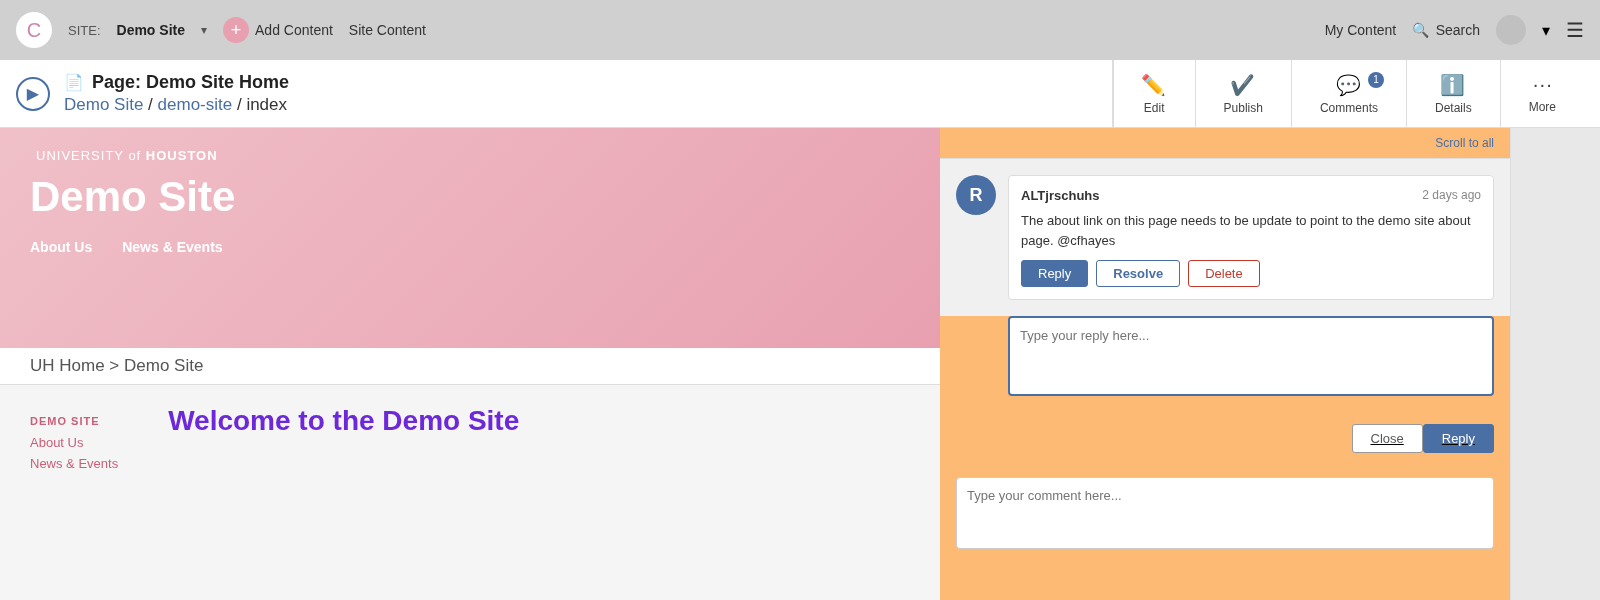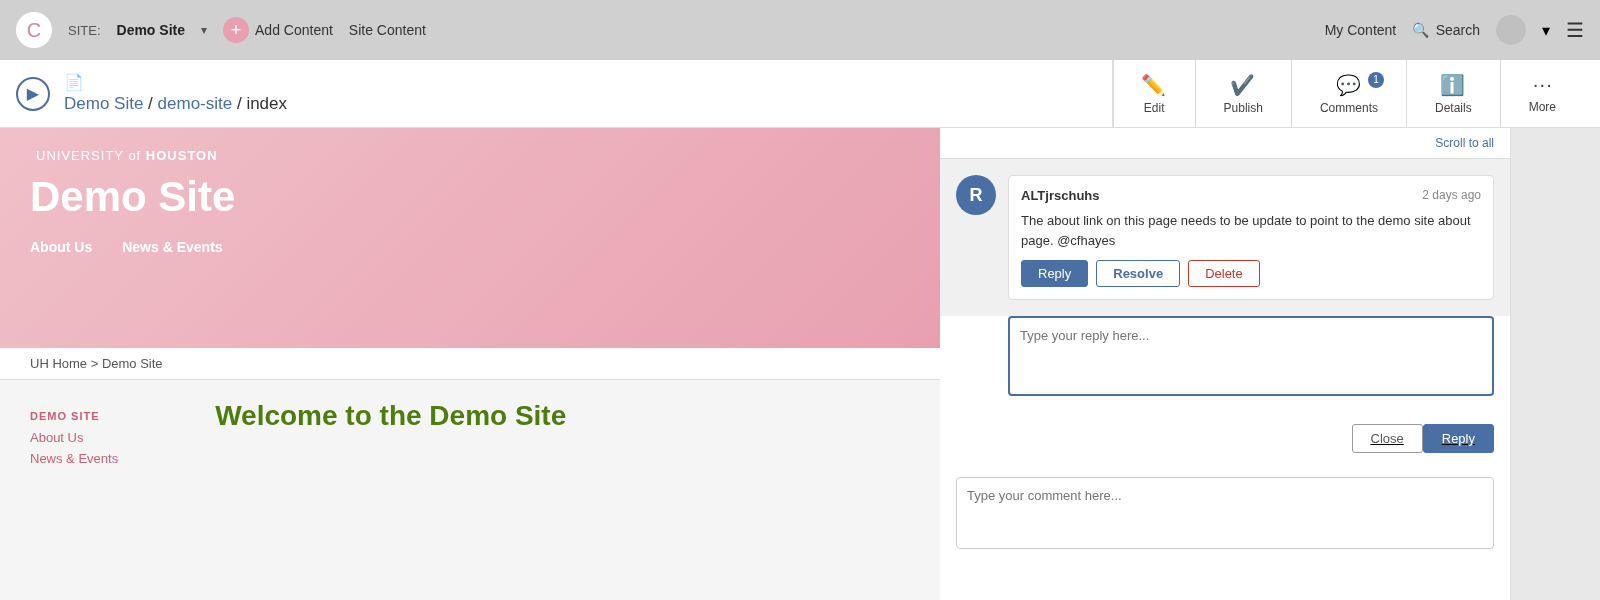--- a/index.html
+++ b/index.html
@@ -110,32 +110,32 @@
       background: linear-gradient(135deg, #f0c0c8 0%, #e8a0b0 100%);
       padding: 20px 30px 16px;
       min-height: 220px;
     }
     .uh-university { font-size: 13px; color: white; letter-spacing: 1px; margin-left: 6px; }
     .uh-university strong { font-weight: 900; }
     .uh-sitename { font-size: 42px; font-weight: 900; color: white; margin-top: 10px; }
     .uh-nav { display: flex; gap: 30px; margin-top: 18px; }
     .uh-nav-item { color: white; font-size: 14px; font-weight: bold; cursor: pointer; }
     .uh-breadcrumb {
-      background: white; padding: 8px 30px; font-size: 13px; color: #555;
+      background: white; padding: 8px 30px; font-size: 17px; color: #555;
       border-bottom: 1px solid #ddd;
     }
     .uh-content { padding: 20px 30px; }
     .uh-content-section { font-size: 11px; color: #c8607a; font-weight: bold; letter-spacing: 1px; margin-bottom: 8px; }
     .uh-content-links { display: flex; flex-direction: column; gap: 6px; }
     .uh-content-links a { color: #c8607a; font-size: 13px; text-decoration: none; }
 
     
     .comments-panel {
       flex: 1;
-      background: #ffffff;
+      background: #fdba74;
       padding: 0;
       display: flex;
       flex-direction: column;
       overflow-y: auto;
       position: relative;
     }
 
     .comments-header {
       padding: 8px 16px;
       font-size: 12px;
@@ -255,20 +255,21 @@
   <span class="hamburger">☰</span>
 </div>
 
 <div class="page-header">
   <div class="expand-btn">
     <span>▶</span>
   </div>
   <div class="page-info">
     <div class="page-title">
       <span class="page-icon">📄</span>
+      <span>Page: Demo Site Home</span>
     </div>
     <div class="breadcrumb">
       <a href="#">Demo Site</a>
       <span> / </span>
       <a href="#">demo-site</a>
       <span> / </span>
       <span>index</span>
     </div>
   </div>
   <div class="toolbar-actions">
@@ -312,21 +313,21 @@
     <div class="uh-breadcrumb">UH Home  &gt;  Demo Site</div>
     <div style="display:flex; padding: 10px 0 0 0;">
       <div class="uh-content">
         <div class="uh-content-section">DEMO SITE</div>
         <div class="uh-content-links">
           <a href="#">About Us</a>
           <a href="#">News &amp; Events</a>
         </div>
       </div>
       <div style="flex:1; padding: 10px 20px;">
-        <div style="font-size:28px; color:#4d7c0f; font-weight:bold;margin-left:47px;">Welcome to the Demo Site</div>
+        <div style="font-size:28px; color:#6d28d9; font-weight:bold;">Welcome to the Demo Site</div>
 
       </div>
     </div>
   </div>
 
   <div class="comments-panel">
     <div class="comments-header">Scroll to all</div>
 
     <div class="comment-thread">
       <div class="comment-avatar">R</div>

